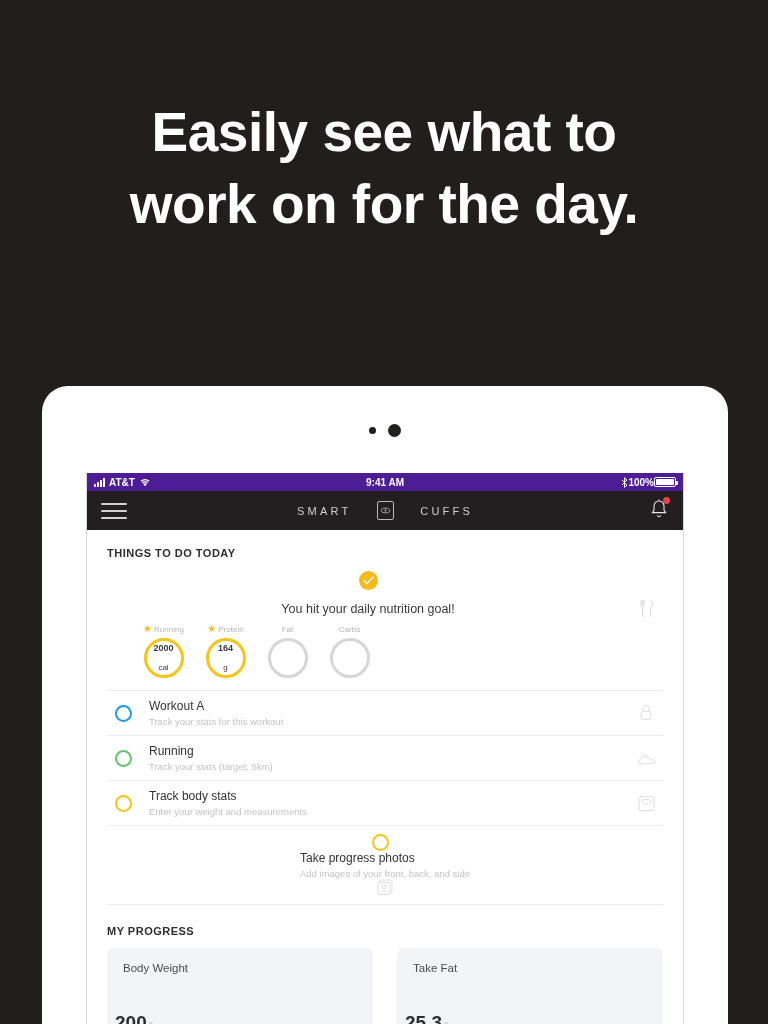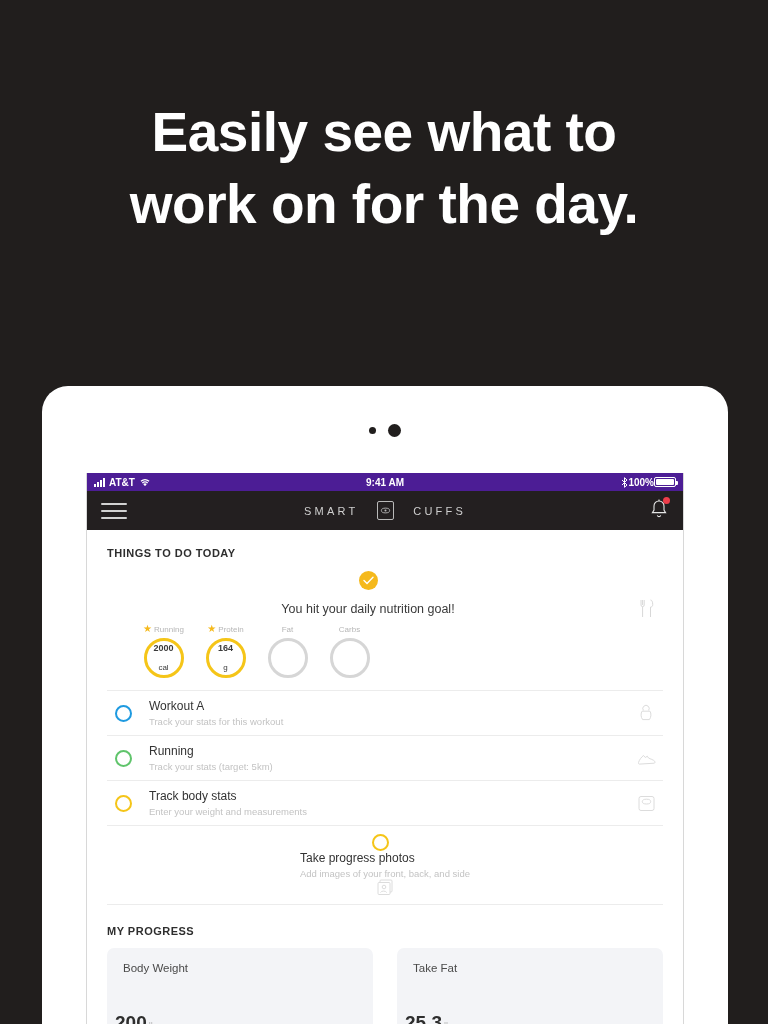--- a/index.html
+++ b/index.html
@@ -131,21 +131,21 @@
     background: #d2d2d2;
     margin: 5px 0;
     border-radius: 1px;
   }
   .brand {
     position: absolute;
     left: 0; right: 0;
     display: flex;
     justify-content: center;
     align-items: center;
-    gap: 19px;
+    gap: 26px;
     pointer-events: none;
   }
   .brand-text {
     color: #cfcfcf;
     font-size: 11px;
     letter-spacing: 3.2px;
     font-weight: normal;
   }
   .brand-mark {
     width: 17px; height: 19px;

